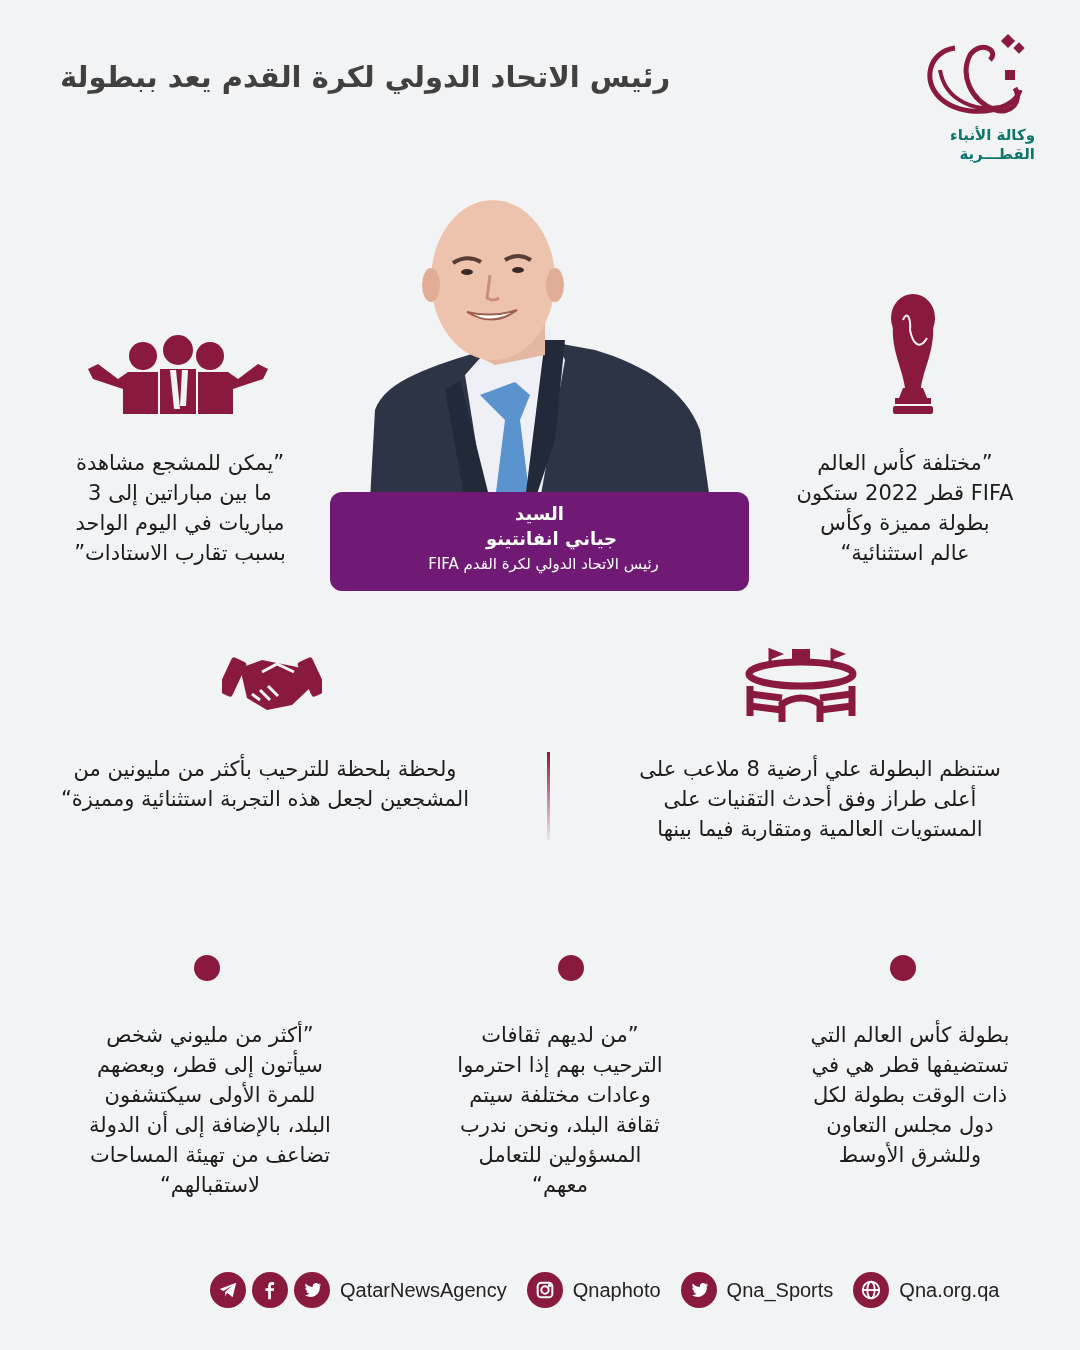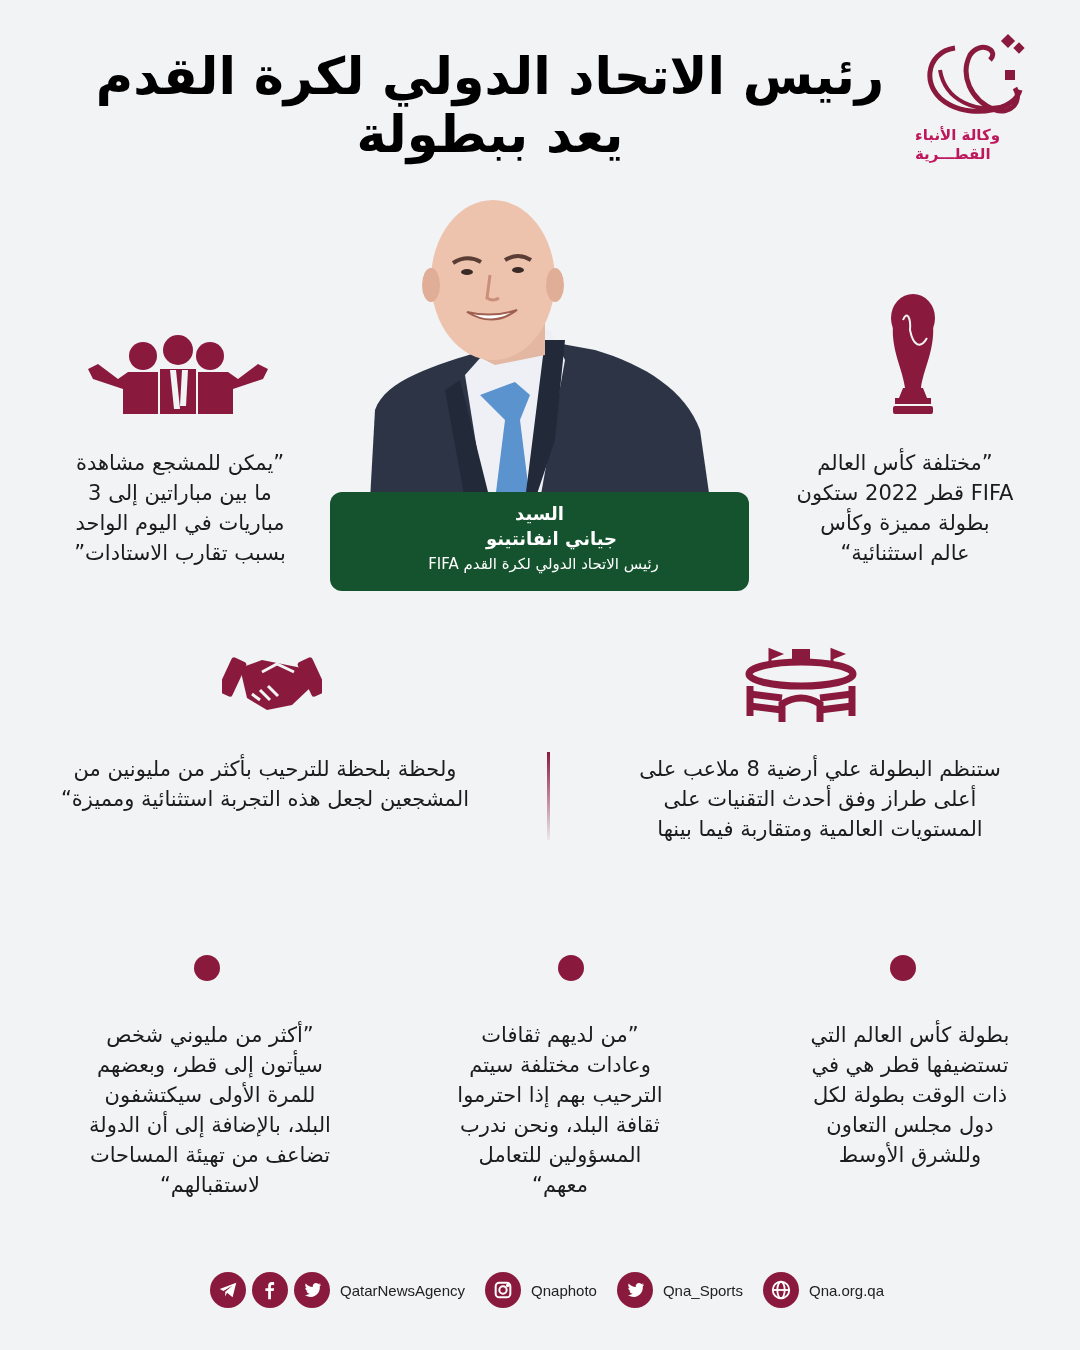--- a/index.html
+++ b/index.html
@@ -1,51 +1,51 @@
 <!DOCTYPE html>
 <html><head>
 <meta charset="utf-8">
 <style>
   * { box-sizing: border-box; margin: 0; padding: 0; }
   html, body { width: 1080px; height: 1350px; background: #f2f3f5; overflow: hidden; }
   body { position: relative; font-family: "DejaVu Sans", sans-serif; color: #1a1a1a; }
   .abs { position: absolute; }
 
   
-  .title { left: 60px; top: 48px; width: 860px; text-align: center; direction: rtl;
-           font-family: "DejaVu Sans", sans-serif; font-weight: bold; font-size: 51px;
-           line-height: 58px; color: #000000; }
+  .title { left: 60px; top: 48px; width: 860px; text-align: left; direction: rtl;
+           font-family: "DejaVu Sans", sans-serif; font-weight: bold; font-size: 29px;
+           line-height: 58px; color: #404040; }
 
   
   .logo { left: 915px; top: 30px; width: 130px; height: 140px; }
-  .logo-text { position: absolute; left: 0; top: 96px; width: 120px; text-align: left; direction: rtl;
-               color: #be185d; font-size: 15px; line-height: 19px; font-weight: bold; }
+  .logo-text { position: absolute; left: 0; top: 96px; width: 120px; text-align: right; direction: rtl;
+               color: #0f766e; font-size: 15px; line-height: 19px; font-weight: bold; }
 
   
   .photo { left: 365px; top: 190px; width: 360px; height: 310px; overflow: hidden; }
 
   
-  .name-card { left: 330px; top: 492px; width: 419px; height: 99px; background: #14532d;
+  .name-card { left: 330px; top: 492px; width: 419px; height: 99px; background: #701a75;
                border-radius: 12px; color: #fff; text-align: center; direction: rtl; padding-top: 10px; }
   .name-card .l1 { font-size: 18px; font-weight: bold; line-height: 24px; }
   .name-card .l2 { font-size: 18px; font-weight: bold; line-height: 26px; margin-left: 24px; }
   .name-card .l3 { font-size: 15px; line-height: 24px; padding-left: 8px; }
 
   .quote { direction: rtl; text-align: center; font-size: 21px; line-height: 30px; color: #1c1c1c; }
 
   .icon-box { color: #8a1a3d; }
 
   .divider { left: 547px; top: 752px; width: 3px; height: 88px;
              background: linear-gradient(#8a1a3d, rgba(138,26,61,0.05)); }
 
   .dot { width: 26px; height: 26px; border-radius: 50%; background: #8a1a3d; }
 
   
   .footer { left: 210px; top: 1270px; height: 40px; display: flex; align-items: center; gap: 6px;
-            font-family: "Liberation Sans", sans-serif; font-size: 15px; color: #222; }
+            font-family: "Liberation Sans", sans-serif; font-size: 20px; color: #222; }
   .soc { width: 36px; height: 36px; border-radius: 50%; background: #8a1a3d;
          display: flex; align-items: center; justify-content: center; }
   .soc svg { width: 22px; height: 22px; }
   .footer .label { margin: 0 14px 0 4px; }
 </style>
 </head>
 <body>
 
 <div class="abs title">
   <div>رئيس الاتحاد الدولي لكرة القدم يعد ببطولة</div>
@@ -181,22 +181,22 @@
   <div>”أكثر من مليوني شخص</div>
   <div>سيأتون إلى قطر، وبعضهم</div>
   <div>للمرة الأولى سيكتشفون</div>
   <div>البلد، بالإضافة إلى أن الدولة</div>
   <div>تضاعف من تهيئة المساحات</div>
   <div>لاستقبالهم“</div>
 </div>
 
 <div class="abs quote" style="left:410px; top:1020px; width:300px;">
   <div>”من لديهم ثقافات</div>
+  <div>الترحيب بهم إذا احترموا</div>
   <div>وعادات مختلفة سيتم</div>
-  <div>الترحيب بهم إذا احترموا</div>
   <div>ثقافة البلد، ونحن ندرب</div>
   <div>المسؤولين للتعامل</div>
   <div>معهم“</div>
 </div>
 
 <div class="abs quote" style="left:765px; top:1020px; width:290px;">
   <div>بطولة كأس العالم التي</div>
   <div>تستضيفها قطر هي في</div>
   <div>ذات الوقت بطولة لكل</div>
   <div>دول مجلس التعاون</div>

